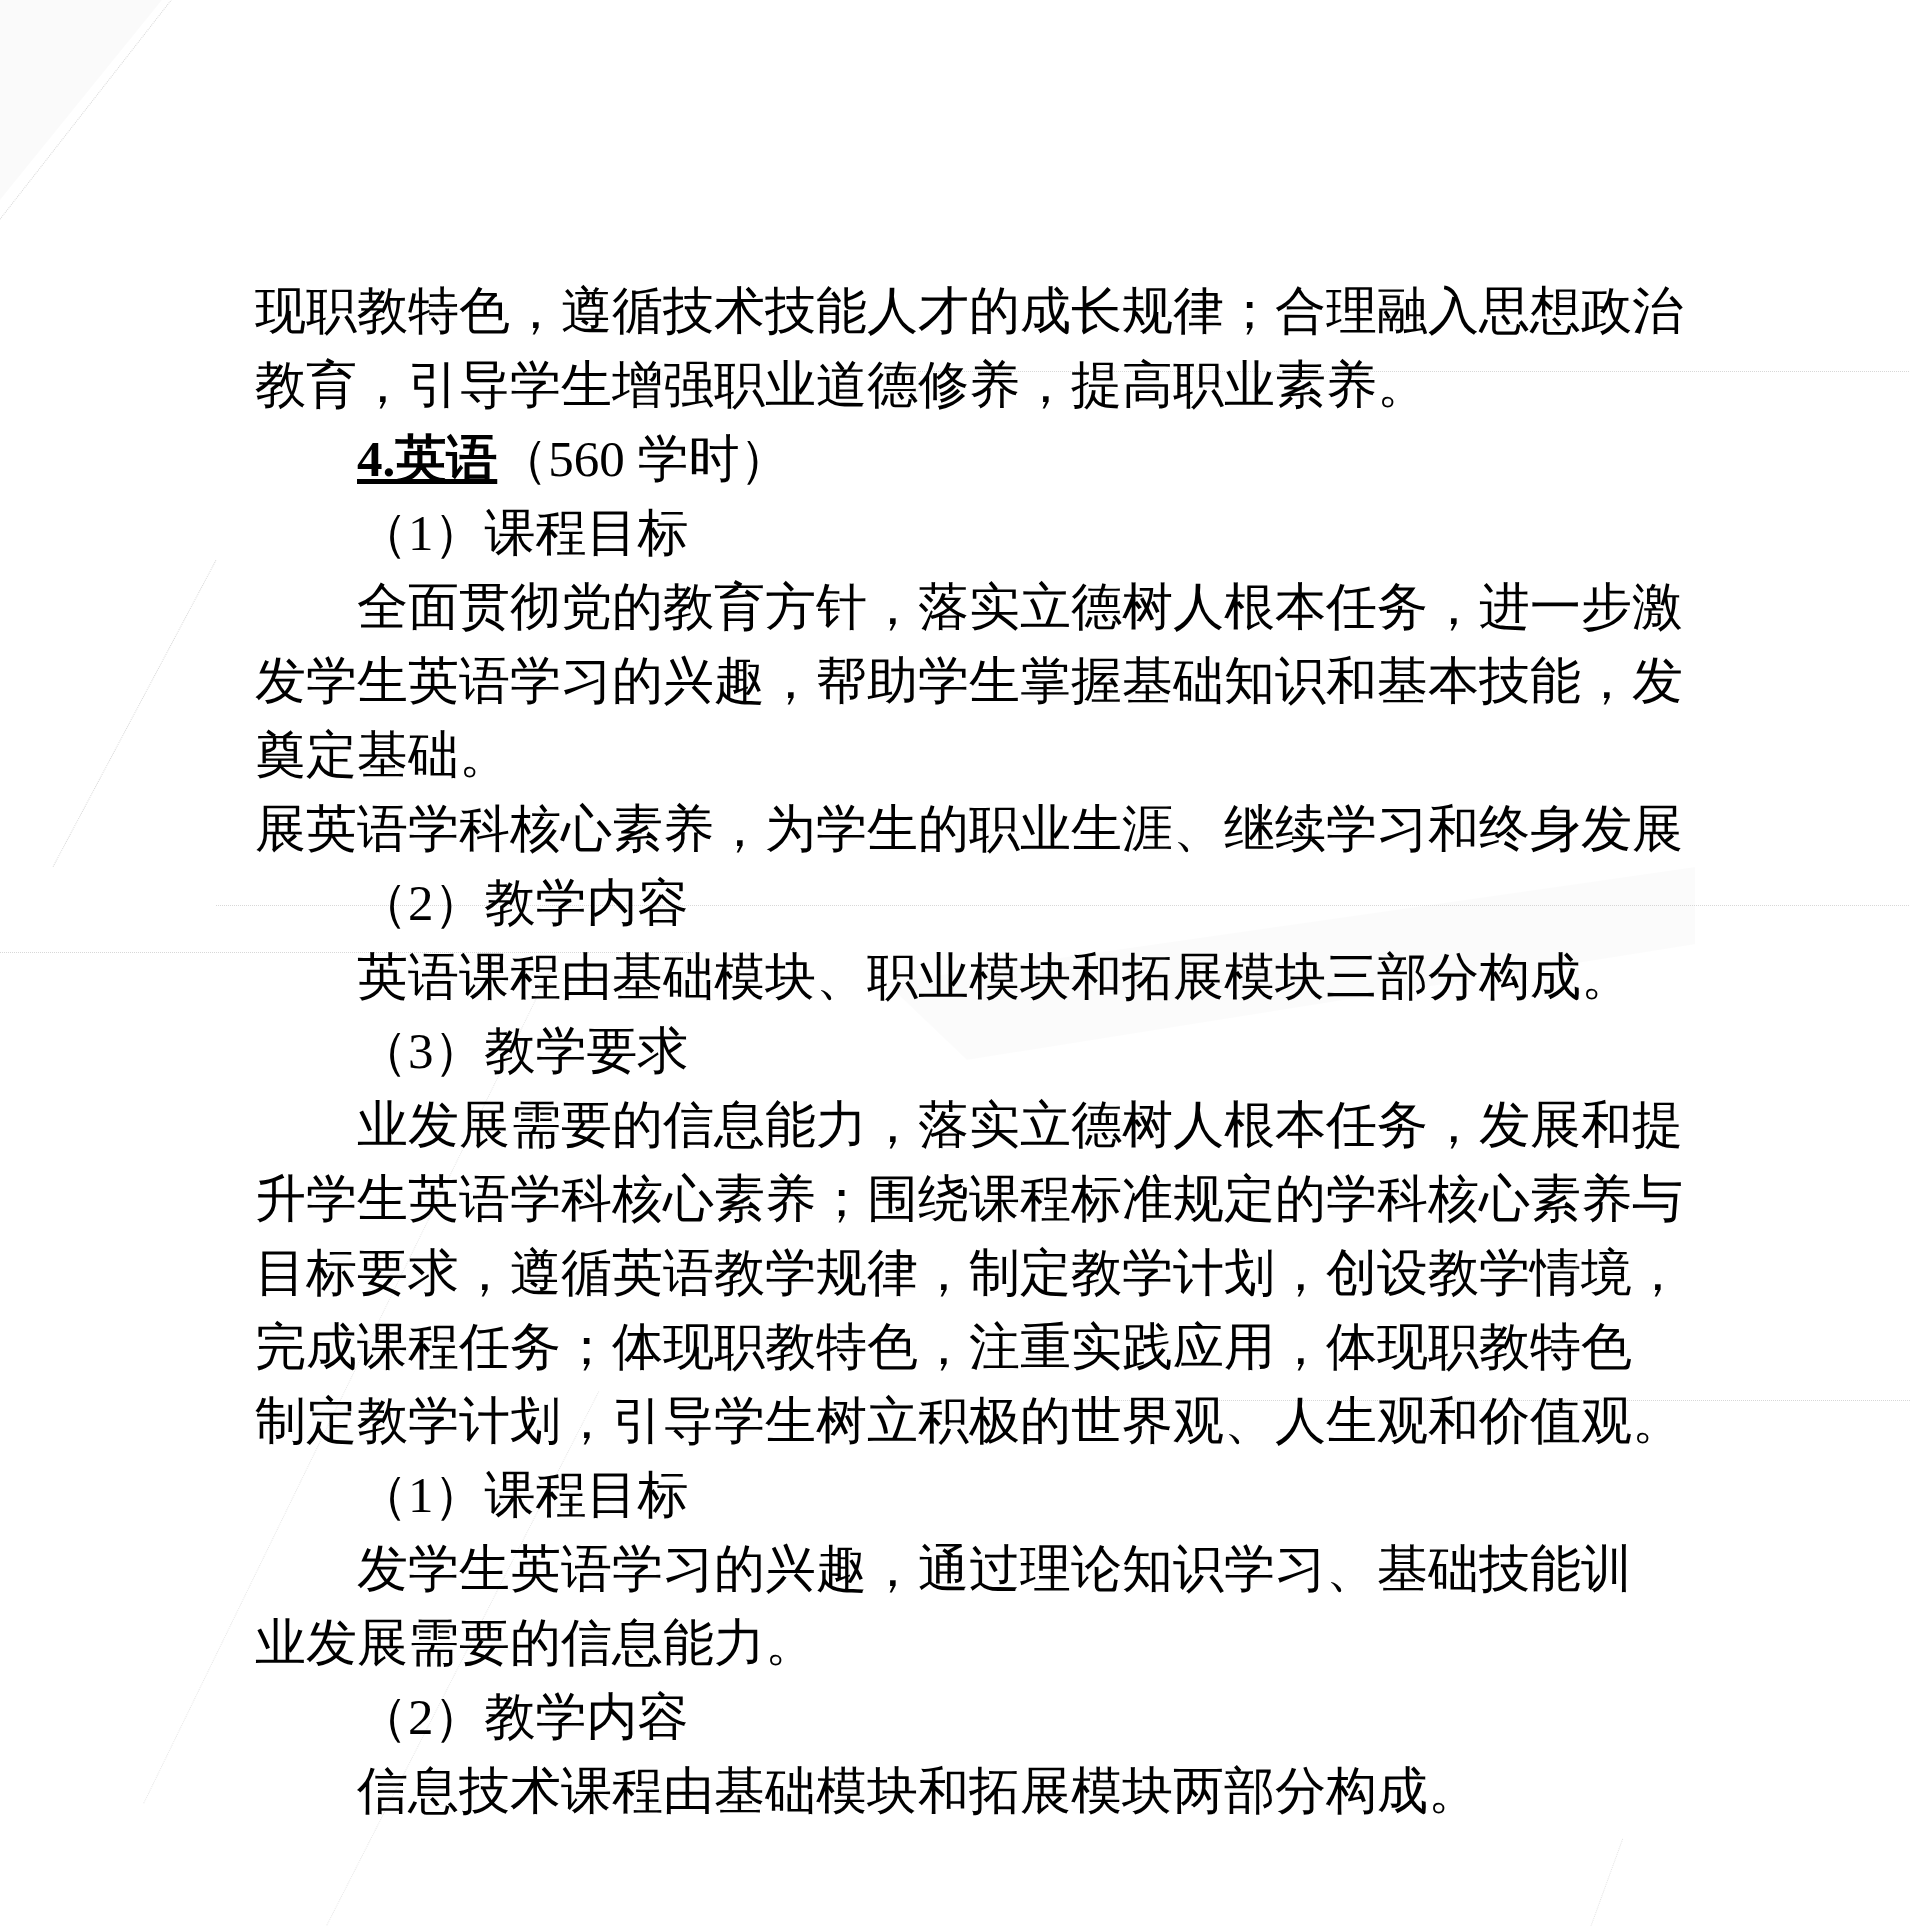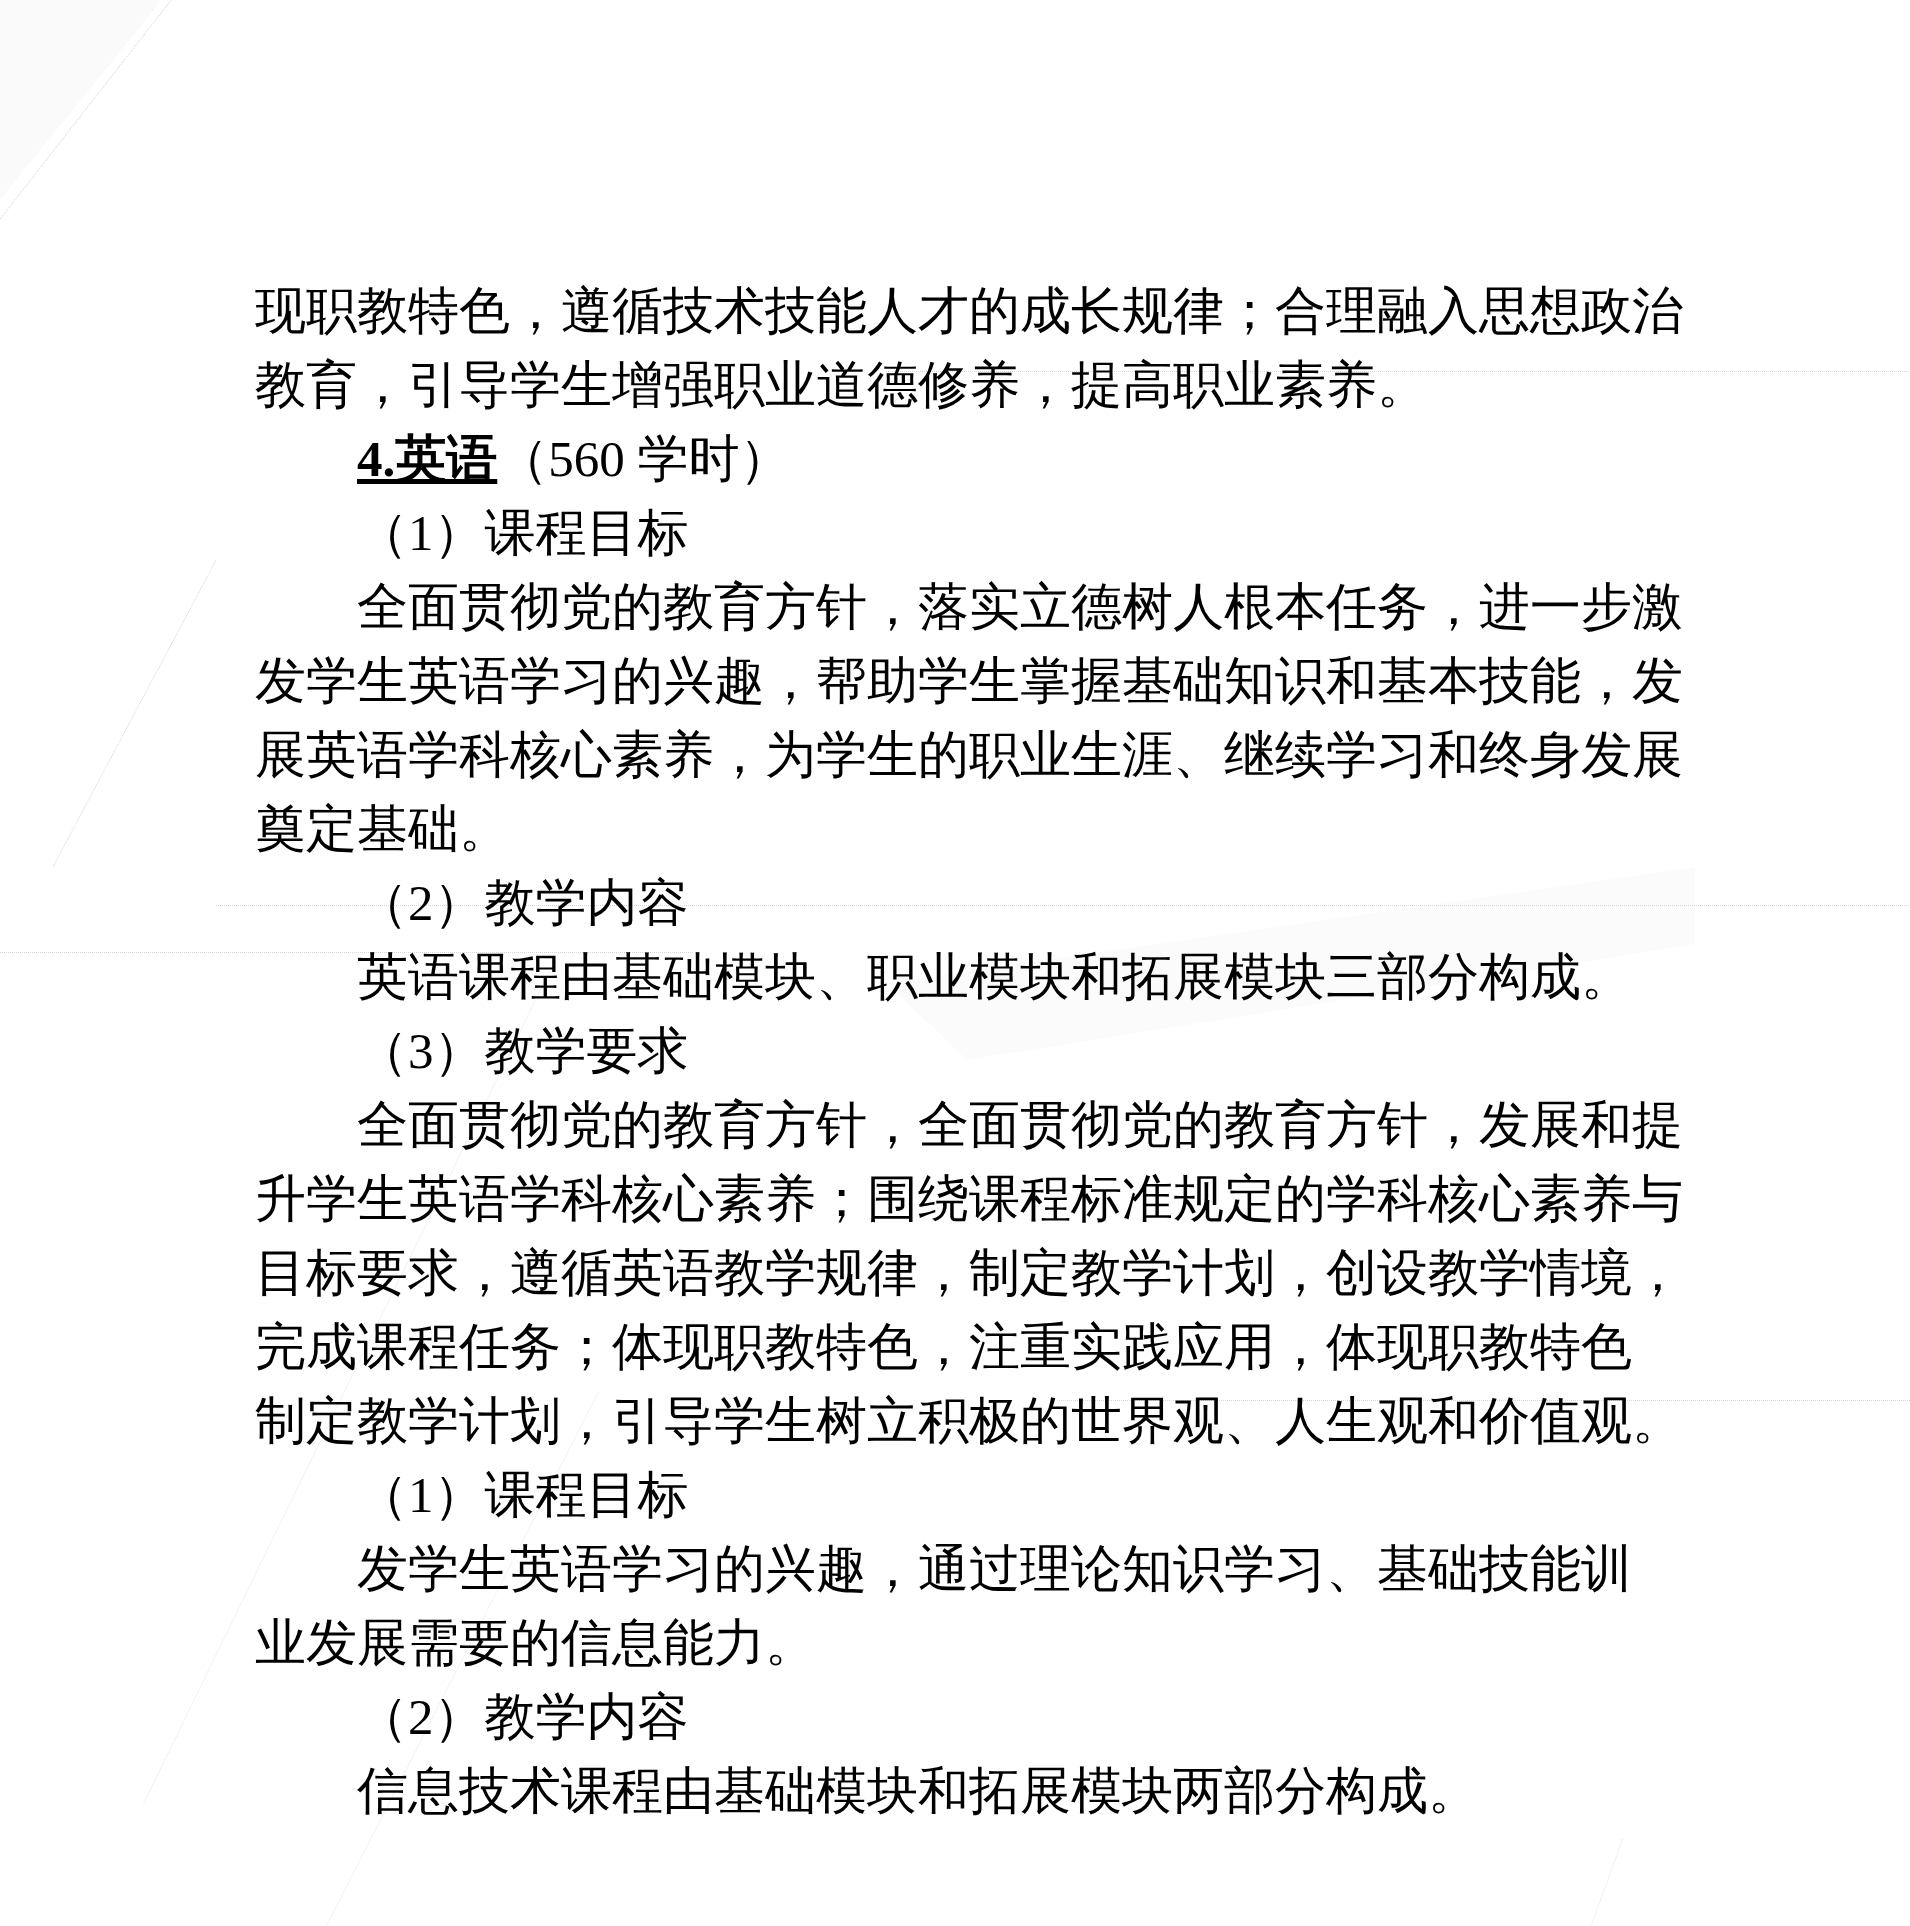--- a/index.html
+++ b/index.html
@@ -62,26 +62,26 @@
 
   <div class="art dotline" style="left:1002px;top:2273px;width:925px;transform:rotate(-70deg);opacity:0.4;"></div>
 
   <div class="text-block">
       <div class="line"><span>现职教特色，遵循技术技能人才的成长规律；合理融入思想政治</span></div>
       <div class="line"><span>教育，引导学生增强职业道德修养，提高职业素养。</span></div>
       <div class="line indent"><span class="seg-bold">4.英语</span><span>（560 学时）</span></div>
       <div class="line indent"><span>（1）课程目标</span></div>
       <div class="line indent"><span>全面贯彻党的教育方针，落实立德树人根本任务，进一步激</span></div>
       <div class="line"><span>发学生英语学习的兴趣，帮助学生掌握基础知识和基本技能，发</span></div>
+      <div class="line"><span>奠定基础。</span></div>
       <div class="line"><span>展英语学科核心素养，为学生的职业生涯、继续学习和终身发展</span></div>
-      <div class="line"><span>奠定基础。</span></div>
       <div class="line indent"><span>（2）教学内容</span></div>
       <div class="line indent"><span>英语课程由基础模块、职业模块和拓展模块三部分构成。</span></div>
       <div class="line indent"><span>（3）教学要求</span></div>
-      <div class="line indent"><span>全面贯彻党的教育方针，全面贯彻党的教育方针，发展和提</span></div>
+      <div class="line indent"><span>业发展需要的信息能力，落实立德树人根本任务，发展和提</span></div>
       <div class="line"><span>升学生英语学科核心素养；围绕课程标准规定的学科核心素养与</span></div>
       <div class="line"><span>目标要求，遵循英语教学规律，制定教学计划，创设教学情境，</span></div>
       <div class="line"><span>完成课程任务；体现职教特色，注重实践应用，体现职教特色</span></div>
       <div class="line"><span>制定教学计划，引导学生树立积极的世界观、人生观和价值观。</span></div>
       <div class="line indent"><span>（1）课程目标</span></div>
       <div class="line indent"><span>发学生英语学习的兴趣，通过理论知识学习、基础技能训</span></div>
       <div class="line"><span>业发展需要的信息能力。</span></div>
       <div class="line indent"><span>（2）教学内容</span></div>
       <div class="line indent"><span>信息技术课程由基础模块和拓展模块两部分构成。</span></div>
     </div>

